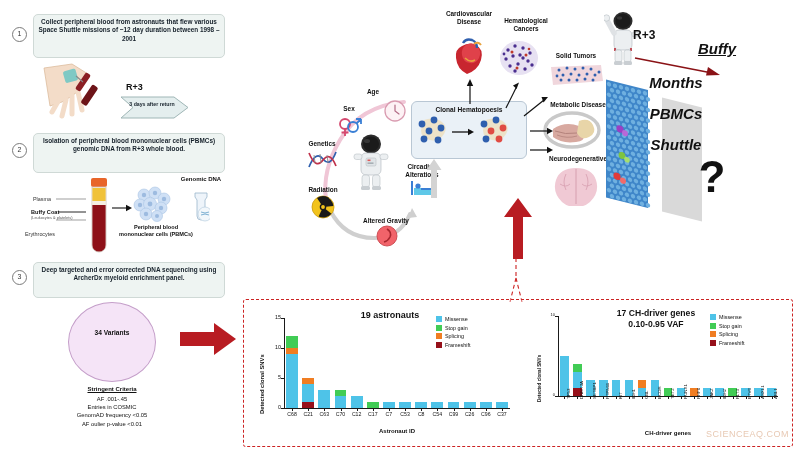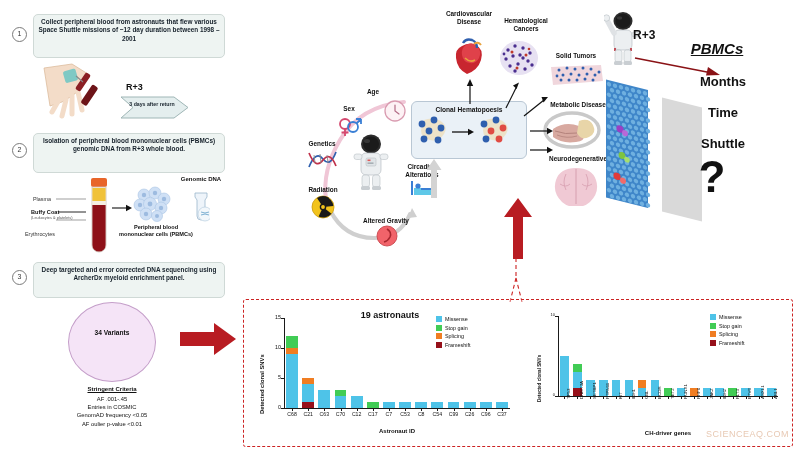--- a/index.html
+++ b/index.html
@@ -65,22 +65,22 @@
   #ch-box{left:411px;top:101px;width:114px;height:56px;border:1px solid #b9c7d4;
     border-radius:6px;background:#eaf1f7;}
   #ch-title{position:absolute;left:0;top:4px;width:114px;text-align:center;
     font-size:6.6px;font-weight:bold;color:#111;}
 
   .dis-lbl{position:absolute;font-weight:bold;font-size:6.4px;color:#111;text-align:center;line-height:1.25;}
 
   
   #time-title{left:717px;top:40px;font-size:15px;font-weight:bold;font-style:italic;
     text-decoration:underline;color:#111;transform:translateX(-50%);}
-  .time-item{position:absolute;left:723px;transform:translateX(-50%);font-size:13px;
-    font-weight:bold;color:#111;}
+  .time-item{position:absolute;left:676px;transform:translateX(-50%);font-size:15px;
+    font-weight:bold;font-style:italic;color:#111;}
   #t-months{top:74px;} #t-years{top:105px;} #t-decades{top:136px;}
   #qmark{left:712px;top:155px;font-size:44px;font-weight:bold;color:#111;
     transform:translateX(-50%);line-height:1;}
   #rplus3-2{left:633px;top:28px;font-size:12px;font-weight:bold;color:#111;}
 
   
   #chart-frame{left:243px;top:299px;width:548px;height:146px;
     border:1.3px dashed #cc2222;border-radius:3px;background:rgba(255,255,255,.35);}
 
   .chart{position:absolute;}
@@ -582,23 +582,23 @@
     <g transform="skewY(14)">
       <circle cx="20" cy="52" r="3.6" fill="#9b3fc4"></circle>
       <circle cx="25" cy="55" r="3" fill="#b968d8"></circle>
       <circle cx="22" cy="78" r="3.4" fill="#7ec43f"></circle>
       <circle cx="27" cy="81" r="2.8" fill="#a6de6e"></circle>
       <circle cx="17" cy="100" r="3.6" fill="#e03a3a"></circle>
       <circle cx="23" cy="103" r="3" fill="#f26a6a"></circle>
     </g>
   </svg>
 
-  <div class="abs" id="time-title">PBMCs</div>
+  <div class="abs" id="time-title">Buffy</div>
   <div class="time-item" id="t-months">Months</div>
-  <div class="time-item" id="t-years">Time</div>
+  <div class="time-item" id="t-years">PBMCs</div>
   <div class="time-item" id="t-decades">Shuttle</div>
   <div class="abs" id="qmark">?</div>
 
   <svg class="abs" style="left:503px;top:197px;width:30px;height:62px;" viewBox="0 0 30 62">
     <path d="M10 62 V20 H1 L15 1 L29 20 H20 V62 Z" fill="#b81c22"></path>
   </svg>
 
   <svg class="abs" style="left:504px;top:258px;width:24px;height:44px;" viewBox="0 0 24 44">
     <path d="M12 0 V20 M12 20 L6 44 M12 20 L18 44" stroke="#cc2222" stroke-width="1.1" fill="none" stroke-dasharray="4 3"></path>
   </svg>
@@ -693,20 +693,21 @@
       </div>
       <div class="xcat" style="left:242.92857142857144px;top:109px;width:18px;">C37</div>
       <div class="tick" style="left:251.92857142857144px;top:106px;width:1px;height:2.6px;"></div>
       <div class="axlbl" style="left:34px;top:126px;width:226px;">Astronaut ID</div>
       <div class="legend-row" style="left:186px;top:14px;"><span class="swatch" style="background:#4ec3e8"></span>Missense</div>
       <div class="legend-row" style="left:186px;top:22.6px;"><span class="swatch" style="background:#41cc55"></span>Stop gain</div>
       <div class="legend-row" style="left:186px;top:31.2px;"><span class="swatch" style="background:#f07d22"></span>Splicing</div>
       <div class="legend-row" style="left:186px;top:39.8px;"><span class="swatch" style="background:#96101a"></span>Frameshift</div>
     </div>
   <div class="chart" id="chart-right" style="left:524px;top:302px;width:262px;height:142px;">
+      <div class="ch-title" style="left:62px;top:6px;width:140px;font-size:8.6px;line-height:1.25;">17 CH-driver genes<br>0.10-0.95 VAF</div>
       <div class="axis-line" style="left:34px;top:14px;width:1.1px;height:80px;"></div>
       <div class="axis-line" style="left:34px;top:94px;width:220px;height:1.1px;"></div>
       <div class="tick" style="left:30.5px;top:94px;width:3.5px;height:1px;"></div>
       <div class="ticklbl" style="left:19px;top:90px;width:12px;text-align:right;font-size:4px;">0</div>
       <div class="tick" style="left:30.5px;top:14px;width:3.5px;height:1px;"></div>
       <div class="ticklbl" style="left:19px;top:10px;width:12px;text-align:right;font-size:4px;">10</div>
       <div class="ylab-rot" style="left:13px;top:100px;font-size:4.6px;">Detected clonal SNVs</div>
       <div class="bar" style="left:36.199999999999996px;top:54px;width:8.541176470588235px;height:40px;">
         <div class="seg" style="bottom:0%;height:100%;background:#4ec3e8;"></div>
       </div>

